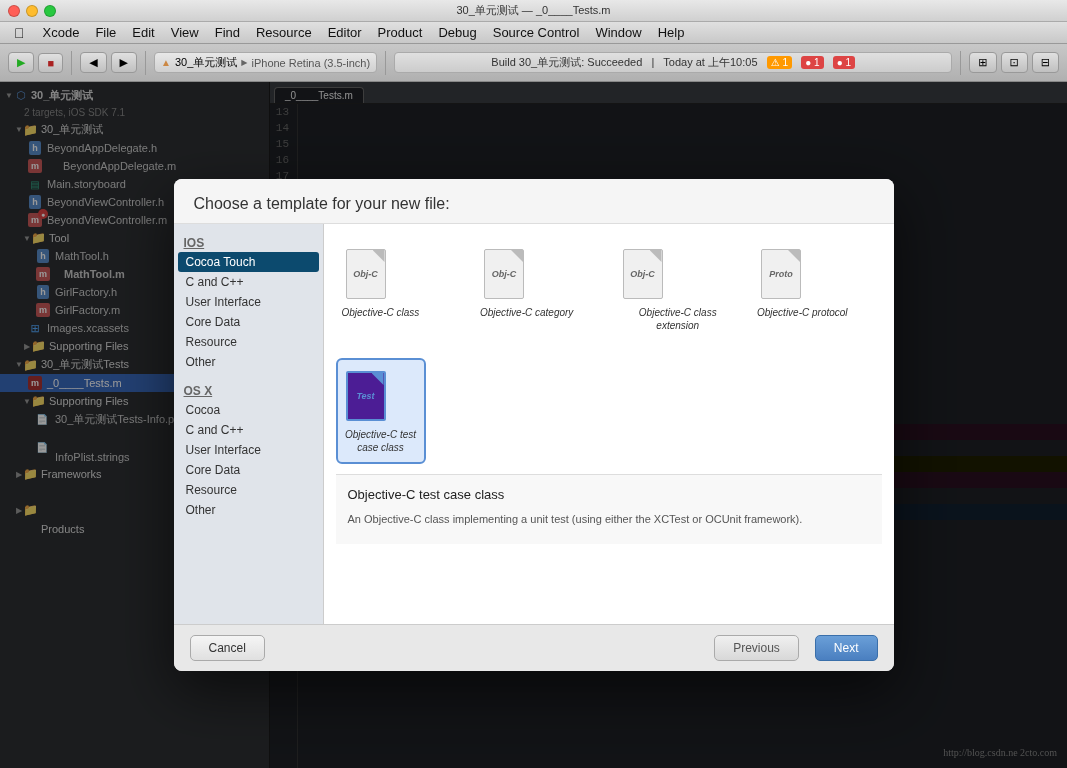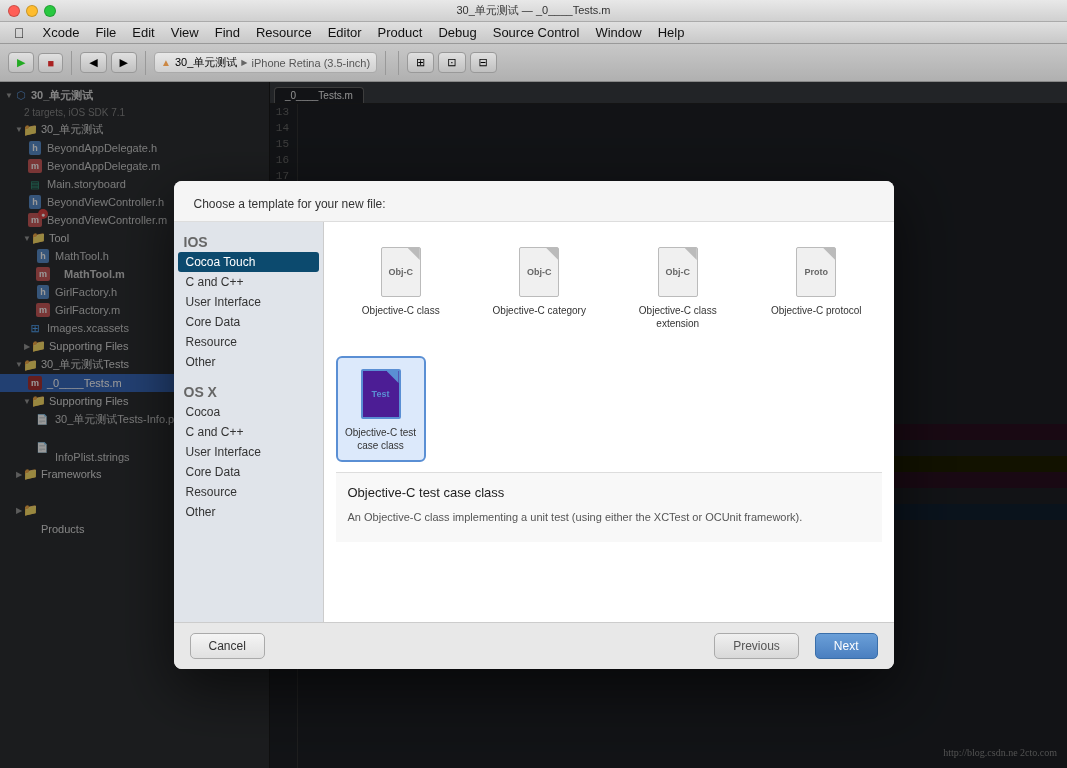--- a/index.html
+++ b/index.html
@@ -74,29 +74,29 @@
     .editor-container { flex: 1; display: flex; flex-direction: column; overflow: hidden; }
     .editor-tabs { height: 22px; background: #3a3d42; border-bottom: 1px solid #222; display: flex; align-items: flex-end; padding: 0 4px; gap: 2px; }
     .editor-tab { background: #2e3035; border: 1px solid #555; border-bottom: none; border-radius: 4px 4px 0 0; padding: 2px 10px; font-size: 10px; color: #aaa; cursor: pointer; }
     .editor-tab.active { background: #1e2025; color: #eee; border-color: #666; }
     .editor-main { flex: 1; display: flex; overflow: hidden; }
 
     
     .modal-overlay { position: fixed; top: 82px; left: 0; right: 0; bottom: 0; background: rgba(0,0,0,0.4); z-index: 100; display: flex; align-items: center; justify-content: center; }
     .modal { background: #f0f0f0; border-radius: 8px; width: 720px; box-shadow: 0 20px 60px rgba(0,0,0,0.6); overflow: hidden; }
     .modal-header { padding: 16px 20px 10px; background: #f5f5f5; border-bottom: 1px solid #ddd; }
-    .modal-title { font-size: 12px; font-weight: 500; color: #333; }
+    .modal-title { font-size: 16px; font-weight: 500; color: #333; }
     .modal-body { display: flex; height: 400px; }
     .modal-sidebar { width: 150px; background: #e0e4ea; border-right: 1px solid #ccc; padding: 8px 0; }
-    .modal-sidebar-section { padding: 4px 10px 2px; font-size: 14px; color: #666; font-weight: 600; text-transform: uppercase; }
+    .modal-sidebar-section { padding: 4px 10px 2px; font-size: 12px; color: #666; font-weight: 600; text-transform: uppercase; text-decoration: underline; }
     .modal-sidebar-item { padding: 3px 12px; font-size: 12px; color: #333; cursor: pointer; }
     .modal-sidebar-item.selected { background: #0c4a6e; color: white; border-radius: 3px; margin: 0 4px; padding: 3px 8px; }
     .modal-content { flex: 1; padding: 12px; overflow-y: auto; background: white; }
     .template-grid { display: grid; grid-template-columns: repeat(4, 1fr); gap: 8px; margin-bottom: 16px; }
-    .template-item { display: flex; flex-direction: column; align-items: center; padding: 8px 4px; cursor: pointer; border-radius: 6px; border: 2px solid transparent; }
+    .template-item { display: flex; flex-direction: column; align-items: flex-start; padding: 8px 4px; cursor: pointer; border-radius: 6px; border: 2px solid transparent; font-style: italic; }
     .template-item.selected { border-color: #5a8fd4; background: #dce9fb; }
     .template-icon { width: 48px; height: 56px; display: flex; align-items: center; justify-content: center; margin-bottom: 4px; position: relative; }
     .template-label { font-size: 10px; color: #333; text-align: center; line-height: 1.3; }
     .template-description { padding: 10px 12px; border-top: 1px solid #ddd; font-size: 11px; color: #555; line-height: 1.5; background: #f8f8f8; min-height: 70px; }
     .modal-footer { display: flex; justify-content: space-between; align-items: center; padding: 10px 16px; background: #e8e8e8; border-top: 1px solid #ccc; }
     .modal-btn { padding: 5px 18px; border-radius: 5px; font-size: 12px; cursor: pointer; border: 1px solid #aaa; }
     .modal-btn-cancel { background: linear-gradient(to bottom, #f5f5f5, #e0e0e0); color: #333; }
     .modal-btn-secondary { background: linear-gradient(to bottom, #f0f0f0, #d8d8d8); color: #555; }
     .modal-btn-primary { background: linear-gradient(to bottom, #6a9fd8, #4a7fc0); color: white; border-color: #3a6faa; font-weight: 500; }
 
@@ -141,20 +141,31 @@
   <button class="toolbar-btn">◀</button>
   <button class="toolbar-btn">▶</button>
   <div class="toolbar-separator"></div>
   <div class="scheme-selector">
     <span style="color:#c84;font-size:10px;">▲</span>
     <span style="font-size:11px;">30_单元测试</span>
     <span style="color:#666;font-size:8px;">▶</span>
     <span style="font-size:11px;color:#555;">iPhone Retina (3.5-inch)</span>
   </div>
   <div class="toolbar-separator"></div>
+  <div class="status-bar-item">
+    <span>Build 30_单元测试: Succeeded</span>
+    &nbsp; | &nbsp;
+    <span>Today at 上午10:05</span>
+    &nbsp;
+    <span style="background:#f90;color:white;border-radius:3px;padding:1px 4px;font-size:10px;">⚠ <span>1</span></span>
+    &nbsp;
+    <span style="background:#d44;color:white;border-radius:3px;padding:1px 4px;font-size:10px;">● <span>1</span></span>
+    &nbsp;
+    <span style="background:#d44;color:white;border-radius:3px;padding:1px 4px;font-size:10px;">● <span>1</span></span>
+  </div>
   <div class="toolbar-separator"></div>
 
   <button class="toolbar-btn">⊞</button>
   <button class="toolbar-btn">⊡</button>
   <button class="toolbar-btn">⊟</button>
 </div>
 
 <div class="main-layout">
 
   <div class="sidebar">
@@ -175,21 +186,21 @@
     <div class="sidebar-item" style="padding-left:28px;">
       <span class="sidebar-icon">
           <span class="icon-h">h</span>
         </span>
       <span style="margin-left:2px;">BeyondAppDelegate.h</span>
     </div>
     <div class="sidebar-item" style="padding-left:28px;">
       <span class="sidebar-icon">
           <span class="icon-m">m</span>
         </span>
-      <span style="margin-left:2px;">BeyondAppDelegate.m</span>
+      <span style="margin-left:18px;">BeyondAppDelegate.m</span>
     </div>
     <div class="sidebar-item" style="padding-left:28px;">
       <span class="sidebar-icon" style="color:#3a8;">▤</span>
       <span style="margin-left:2px;">Main.storyboard</span>
     </div>
     <div class="sidebar-item" style="padding-left:28px;">
       <span class="sidebar-icon">
           <span class="icon-h">h</span>
         </span>
       <span style="margin-left:2px;">BeyondViewController.h</span>

